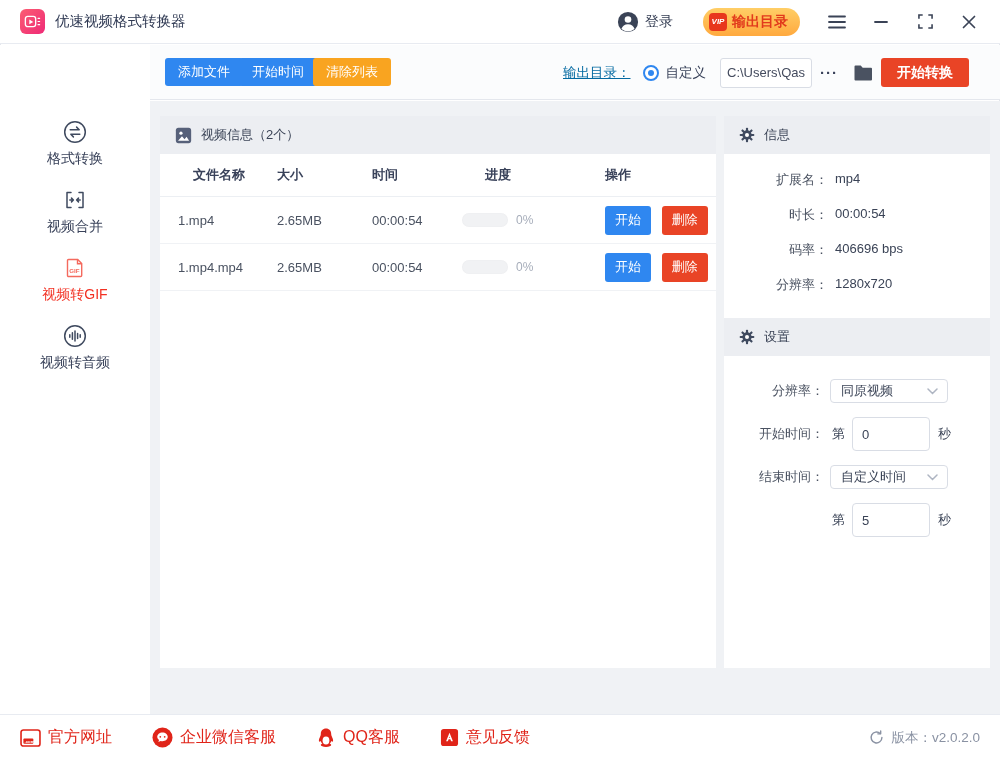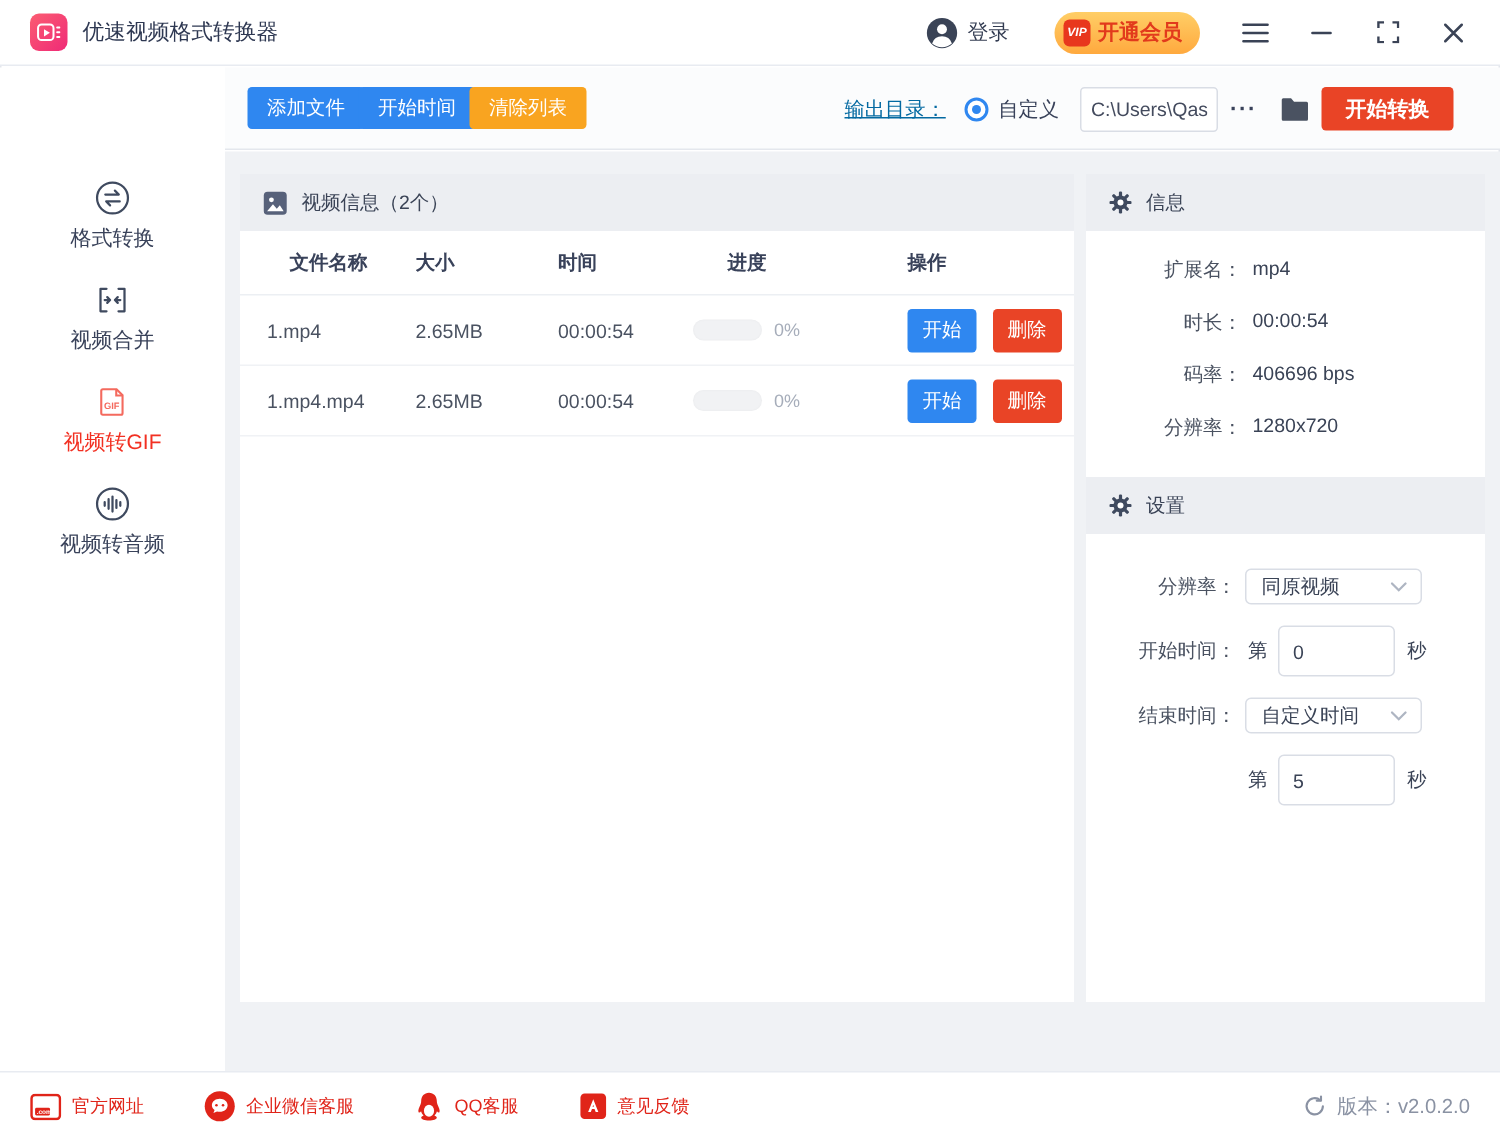--- a/index.html
+++ b/index.html
@@ -73,21 +73,21 @@
   .set-row .sl { width:100px; text-align:right; font-size:13px; color:#4a5261; }
   .dropdown { margin-left:6px; width:118px; height:24px; border:1px solid #d9dde5; border-radius:4px; background:#fff; display:flex; align-items:center; padding:0 10px; font-size:13px; color:#3a4356; cursor:pointer; position:relative; }
   .dropdown svg { position:absolute; right:9px; }
   .inline-lbl { font-size:13px; color:#3a4356; }
   .sec-input { width:78px; height:34px; border:1px solid #d9dde5; border-radius:4px; font-size:13px; color:#3a4356; padding:0 9px; margin:0 8px 0 7px; font-family:inherit; }
   .set-row .pre { margin-left:8px; }
 
   
   .footer { position:absolute; left:0; right:0; bottom:0; height:46px; background:#fff; border-top:1px solid #e8ebf1; display:flex; align-items:center; padding:0 20px; }
   .f-link { display:flex; align-items:center; margin-right:40px; cursor:pointer; }
-  .f-link .fl { margin-left:7px; font-size:12px; color:#e02419; }
+  .f-link .fl { margin-left:7px; font-size:16px; color:#e02419; }
   .version { margin-left:auto; display:flex; align-items:center; color:#8a92a3; font-size:13.5px; }
   .version span { margin-left:7px; }
 </style>
 </head>
 <body>
 
 <div class="window">
 
   <header class="titlebar">
     <div class="logo">
@@ -102,21 +102,21 @@
       <div class="login-group">
         <svg width="22" height="22" viewBox="0 0 24 24">
             <circle cx="12" cy="12" r="11" fill="#3a4356"></circle>
             <circle cx="12" cy="9.3" r="3.6" fill="#fff"></circle>
             <path d="M4.8 19.6a7.6 7.6 0 0 1 14.4 0 11 11 0 0 1-14.4 0z" fill="#fff"></path>
           </svg>
         <span class="login-label">登录</span>
       </div>
       <div class="vip-pill">
         <span class="vip-badge">VIP</span>
-        <span class="vip-label">开通会员</span>
+        <span class="vip-label">输出目录</span>
       </div>
       <div class="win-btn" style="margin-left:0">
         <svg width="18" height="14" viewBox="0 0 18 14">
             <path d="M1 1.5h16M1 7h16M1 12.5h16" stroke="#3a4356" stroke-width="1.8" stroke-linecap="round"></path>
           </svg>
       </div>
       <div class="win-btn">
         <svg width="14" height="4" viewBox="0 0 14 4">
             <path d="M1 2h12" stroke="#3a4356" stroke-width="1.8" stroke-linecap="round"></path>
           </svg>

